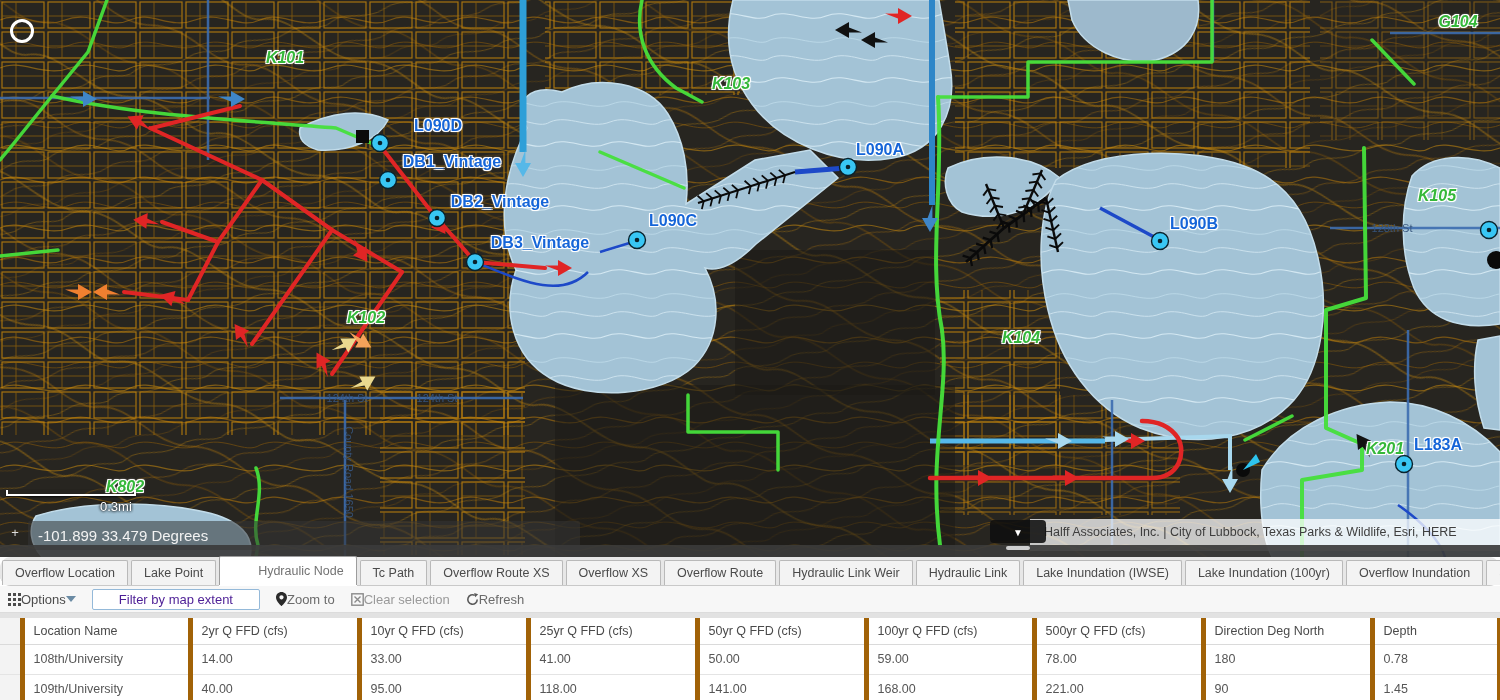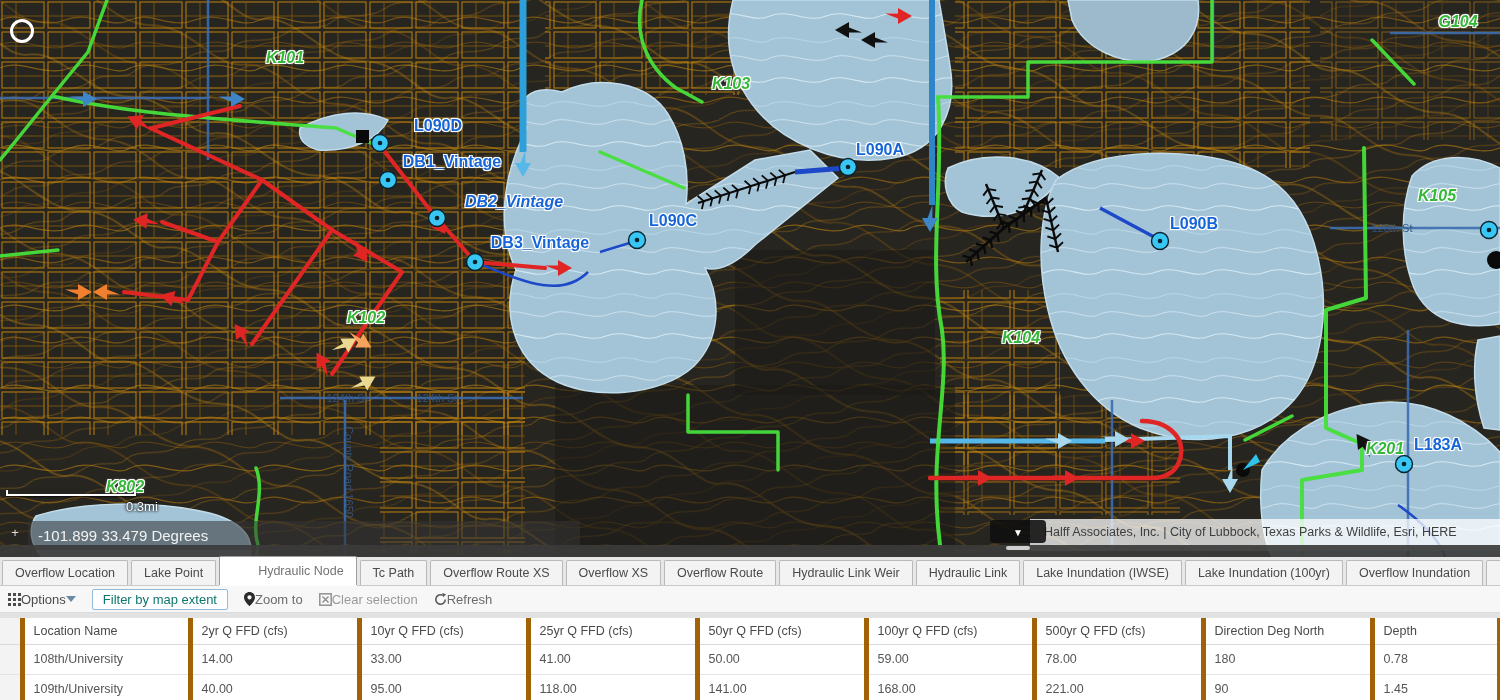--- a/index.html
+++ b/index.html
@@ -16,50 +16,50 @@
     text-shadow:-1px -1px 0 #fff,1px -1px 0 #fff,-1px 1px 0 #fff,1px 1px 0 #fff,0 0 3px #fff; }
   .mlabel.basin { color:#35b83a; font-style:italic; font-size:16px;
     text-shadow:-1px -1px 0 #fff,1px -1px 0 #fff,-1px 1px 0 #fff,1px 1px 0 #fff,0 0 3px #fff; }
   .mlabel.street { color:#38567e; font-size:11px; font-weight:normal; opacity:.95; }
   .locate { position:absolute; left:10px; top:16px; width:30px; height:30px; background:transparent;
     border:none; cursor:pointer; }
   .locate .circ { display:block; width:24px; height:24px; border:3px solid #fff; border-radius:50%; }
   .scalebar { position:absolute; left:6px; top:490px; width:150px; color:#fff; font-size:13px; }
   .scalebar .sline { width:130px; height:6px; border-left:2px solid #fff; border-right:2px solid #fff;
     border-bottom:2px solid #fff; box-shadow:0 1px 2px rgba(0,0,0,.8); }
-  .scalebar span { position:absolute; left:120px; top:9px; text-shadow:0 0 3px #000,0 0 3px #000; }
+  .scalebar span { position:absolute; left:94px; top:9px; text-shadow:0 0 3px #000,0 0 3px #000; }
   .coords { position:absolute; left:28px; top:521px; width:552px; height:29px; background:rgba(52,52,52,.55);
     color:#f2f2f2; font-size:15px; display:flex; align-items:center; padding-left:10px; border-radius:2px; }
   .crosshair-ico { position:absolute; left:-22px; top:4px; width:18px; height:20px; color:#ddd;
     font-size:13px; text-align:center; }
   .attribution { position:absolute; right:0; top:519px; width:470px; height:32px;
     background:rgba(255,255,255,.75); color:#3e3e3e; font-size:12.5px; line-height:26px;
     padding:0 6px 0 14px; white-space:nowrap; overflow:hidden; }
   .mapbottom { position:absolute; left:0; top:545px; width:1500px; height:12px; background:#3b3b3b; opacity:.92; }
   .collapse { position:absolute; left:990px; top:520px; width:56px; height:23px;
     background:rgba(15,15,15,.88); border:none; border-radius:4px; color:#fff; cursor:pointer; }
   .collapse .tri { font-size:10px; line-height:1; }
   .handlebar { position:absolute; left:1006px; top:546px; width:24px; height:4px; background:#cfcfcf; border-radius:2px; cursor:row-resize; }
 
   
   .tabbar { height:29px; background:#e7e7e7; border-bottom:1px solid #c9c9c9; display:flex;
-    align-items:flex-end; padding-left:2px; flex:none; position:relative; z-index:2; }
+    align-items:flex-end; padding-left:2px; flex:none; position:relative; z-index:2;border-radius:11px; }
   .tab { font-family:inherit; font-size:12.5px; color:#4a4a4a; background:#f3f3f3;
     border:1px solid #b9b9b9; border-bottom:none; border-radius:2px 2px 0 0; height:25px;
     padding:0 12px; margin-right:3px; cursor:pointer; white-space:nowrap; }
   .tab.active { background:#fff; color:#737373; height:29px; border-color:#9d9d9d;
     box-shadow:0 1px 0 #fff; position:relative; z-index:3;padding-left:38px; }
 
   
   .toolbar { height:27px; background:#f7f7f7; border-bottom:1px solid #dcdcdc; display:flex;
     align-items:center; padding-left:8px; gap:16px; flex:none; }
   .tbtn { display:inline-flex; align-items:center; background:none; border:none;
     font-family:inherit; font-size:13px; color:#6b6b6b; cursor:pointer; padding:0; }
   .tbtn.options { color:#4c4c4c; }
-  .tbtn.filter { border:1px solid #94b9d9; color:#0f766e; background:#fff; padding:2px 10px; border-radius:2px; }
+  .tbtn.filter { border:1px solid #94b9d9; color:#4c1d95; background:#fff; padding:2px 26px; border-radius:2px; }
   .tbtn.muted { color:#9a9a9a; }
   .ico { display:inline-block; }
 
   
   .gridwrap { flex:1; background:#e2e2e2; padding-top:5px; overflow:hidden; }
   table.grid { width:1500px; border-collapse:collapse; table-layout:fixed; background:#fff; }
   table.grid th, table.grid td { font-size:12.5px; text-align:left; padding:0 0 0 9px;
     border-bottom:1px solid #e4e4e4; border-right:5px solid #a16207; white-space:nowrap; overflow:hidden; }
   table.grid th { color:#4a4a4a; font-weight:normal; height:26px; border-bottom:1px solid #dadada; }
   table.grid td { color:#565656; height:30px; }
@@ -337,21 +337,21 @@
           <g>
             <circle cx="1489" cy="230" r="8.5" fill="#38c6f4" stroke="#09222c" stroke-width="1.4"></circle>
             <circle cx="1489" cy="230" r="2.3" fill="#09222c"></circle>
           </g>
         </g>
     </svg>
 
     <div class="map-labels" id="map-labels">
         <div class="mlabel node" style="left: 420px; top: 126px; padding-left: 36px;">L090D</div>
         <div class="mlabel node" style="left: 452px; top: 162px;">DB1_Vintage</div>
-        <div class="mlabel node" style="left: 514px; top: 202px; font-style: italic;">DB2_Vintage</div>
+        <div class="mlabel node" style="left: 500px; top: 202px;">DB2_Vintage</div>
         <div class="mlabel node" style="left: 540px; top: 243px;">DB3_Vintage</div>
         <div class="mlabel node" style="left: 673px; top: 221px;">L090C</div>
         <div class="mlabel node" style="left: 880px; top: 150px;">L090A</div>
         <div class="mlabel node" style="left: 1194px; top: 224px;">L090B</div>
         <div class="mlabel node" style="left: 1438px; top: 445px;">L183A</div>
         <div class="mlabel basin" style="left: 285px; top: 58px;">K101</div>
         <div class="mlabel basin" style="left: 727px; top: 84px; padding-left: 8px;">K103</div>
         <div class="mlabel basin" style="left: 1458px; top: 22px;">G104</div>
         <div class="mlabel basin" style="left: 1437px; top: 196px;">K105</div>
         <div class="mlabel basin" style="left: 366px; top: 318px;">K102</div>

